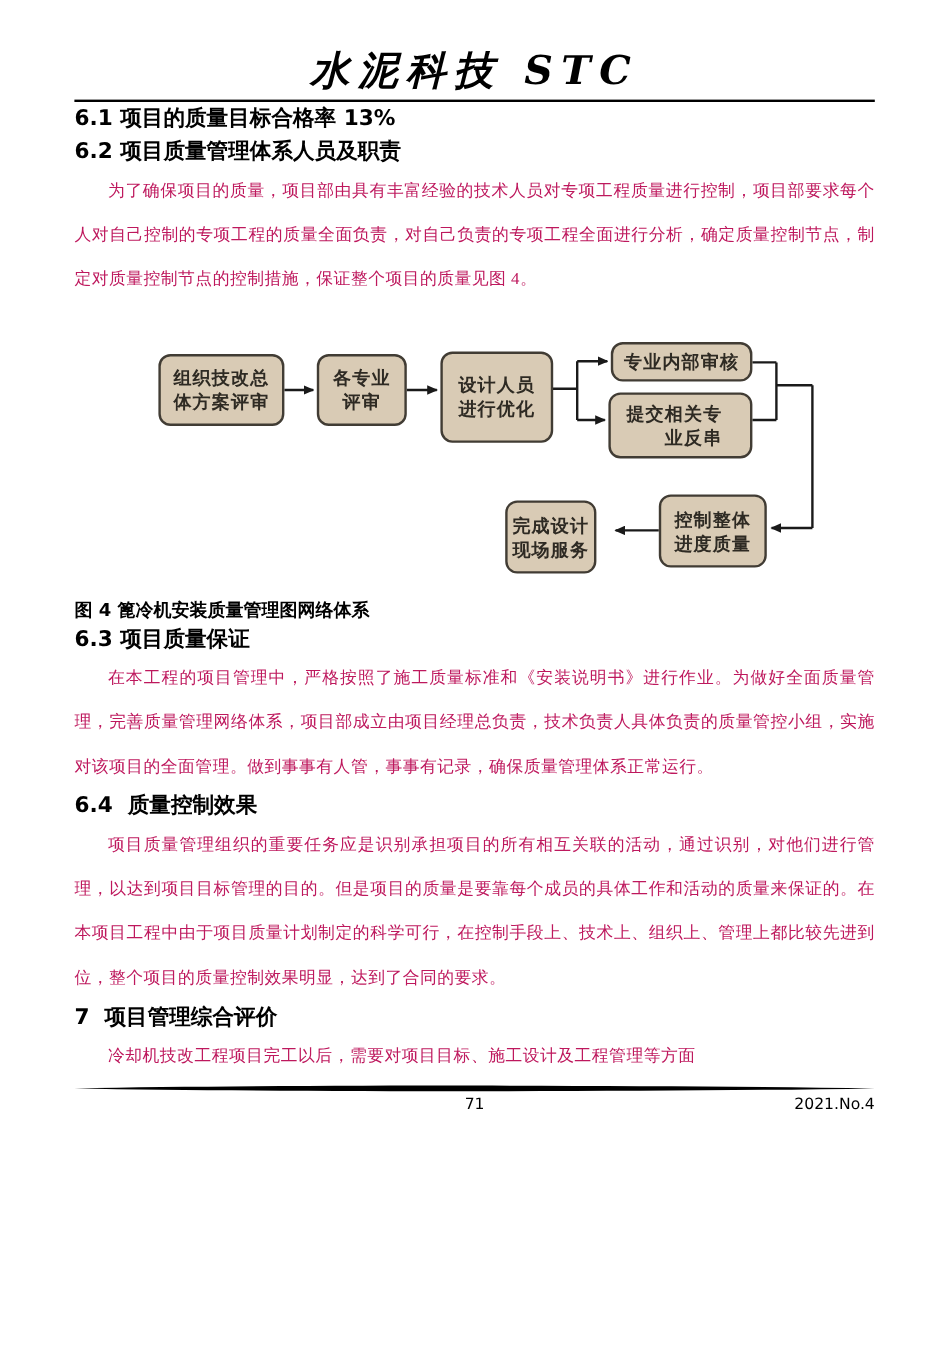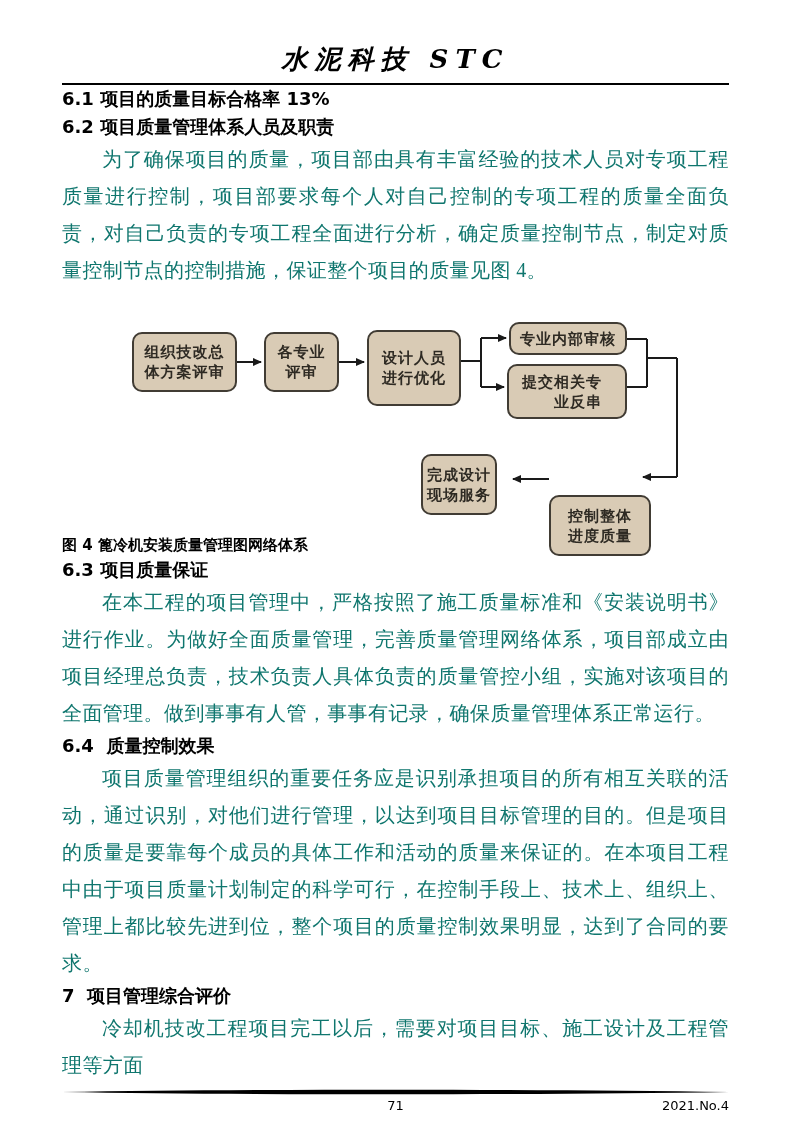--- a/index.html
+++ b/index.html
@@ -3,35 +3,35 @@
 <meta charset="utf-8">
 <style>
   html,body{margin:0;padding:0;background:#ffffff;}
   .page{
     position:relative;width:793px;height:1122px;background:#ffffff;
     box-sizing:border-box;padding:44px 64px 0 62px;
     font-family:"Liberation Serif","DejaVu Serif",serif;color:#111111;overflow:hidden;
   }
   .journal-title{
     text-align:center;font-family:"DejaVu Serif","Liberation Serif",serif;
-    font-style:italic;font-weight:bold;font-size:26px;line-height:30px;letter-spacing:7px;color:#000;
+    font-style:italic;font-weight:bold;font-size:33px;line-height:30px;letter-spacing:7px;color:#000;
   }
   .header-rule{margin-top:9px;border-bottom:2.5px solid #000;}
   h2.h{
     font-family:"DejaVu Sans","Liberation Sans",sans-serif;font-weight:bold;
     font-size:18px;line-height:28px;margin:0;color:#000;white-space:pre-wrap;
   }
   .h61{margin-top:7px}
   .h62{margin-top:5px}
   .h63{margin-top:8px}
   .h64{margin-top:10px}
   .h7{margin-top:6px;font-size:19px;line-height:30px}
   p.body{
-    margin:0;font-size:20px;line-height:37px;text-align:justify;
-    text-indent:2em;letter-spacing:0.4px;color:#0f766e;
+    margin:0;font-size:14px;line-height:37px;text-align:justify;
+    text-indent:2em;letter-spacing:0.4px;color:#be185d;
   }
   .flow{position:relative;margin:28px 0 0 0;height:215px;}
   .arrows{position:absolute;left:0;top:0;width:667px;height:215px;}
   .fbox{
     position:absolute;box-sizing:border-box;background:#d9cbb5;border:2px solid #413c34;
     border-radius:10px;display:flex;align-items:center;justify-content:center;text-align:center;
     font-family:"DejaVu Sans","Liberation Sans",sans-serif;font-weight:bold;font-size:15px;
     line-height:20px;color:#2e2a23;white-space:pre-line;letter-spacing:1px;
   }
   .fbox.left{justify-content:flex-start;text-align:right;padding-left:13px;}
@@ -86,21 +86,21 @@
     </svg>
     <div class="fbox" style="left:202px;top:15px;width:75px;height:60px;">各专业
 评审</div>
     <div class="fbox" style="left:70px;top:15px;width:105px;height:60px;">组织技改总
 体方案评审</div>
     <div class="fbox" style="left:305px;top:13px;width:94px;height:76px;">设计人员
 进行优化</div>
     <div class="fbox" style="left:447px;top:5px;width:118px;height:33px;">专业内部审核</div>
     <div class="fbox left" style="left:445px;top:47px;width:120px;height:55px;">提交相关专
 业反串</div>
-    <div class="fbox" style="left:487px;top:132px;width:102px;height:61px;margin-top:46px;">控制整体
+    <div class="fbox" style="left:487px;top:132px;width:90px;height:61px;">控制整体
 进度质量</div>
     <div class="fbox" style="left:359px;top:137px;width:76px;height:61px;">完成设计
 现场服务</div>
   </figure>
 
   <div class="caption">图 4  篦冷机安装质量管理图网络体系</div>
 
   <h2 class="h h63">6.3 项目质量保证</h2>
   <p class="body">在本工程的项目管理中，严格按照了施工质量标准和《安装说明书》进行作业。为做好全面质量管理，完善质量管理网络体系，项目部成立由项目经理总负责，技术负责人具体负责的质量管控小组，实施对该项目的全面管理。做到事事有人管，事事有记录，确保质量管理体系正常运行。</p>
 

